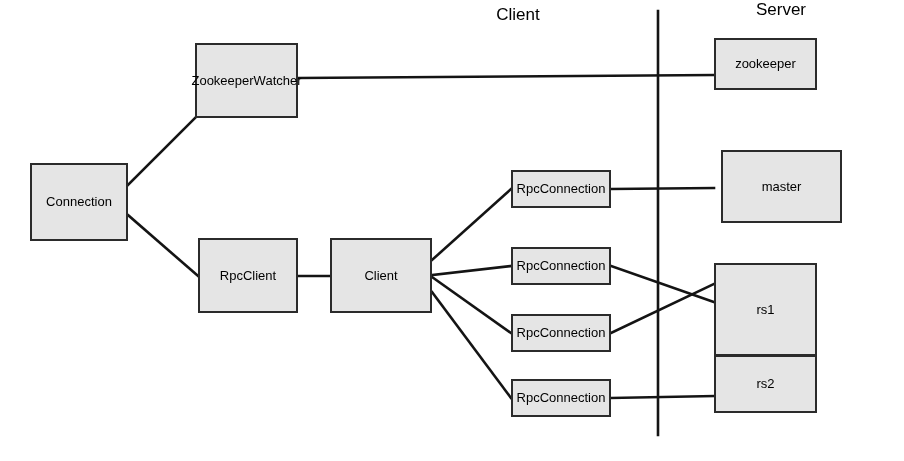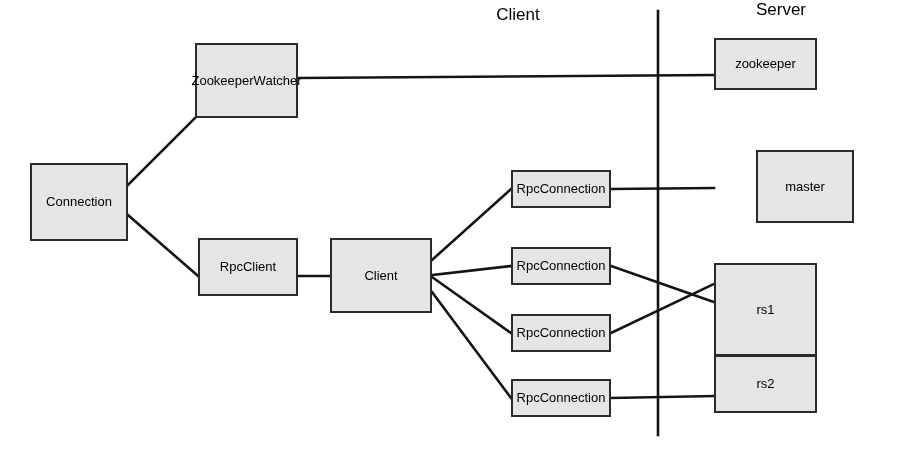--- a/index.html
+++ b/index.html
@@ -80,42 +80,42 @@
       <line x1="658" y1="11" x2="658" y2="435" stroke="#141414" stroke-width="2.6" stroke-linecap="square"></line>
     </svg>
 
   <div id="node-layer">
       <div class="node" style="left: 30px; top: 163px; width: 98px; height: 78px;">
         <span>Connection</span>
       </div>
       <div class="node" style="left: 195px; top: 43px; width: 103px; height: 75px;">
         <span>ZookeeperWatcher</span>
       </div>
-      <div class="node" style="left: 198px; top: 238px; width: 100px; height: 58px;">
+      <div class="node" style="left: 198px; top: 238px; width: 100px; height: 75px;">
         <span>RpcClient</span>
       </div>
       <div class="node" style="left: 330px; top: 238px; width: 102px; height: 75px;">
         <span>Client</span>
       </div>
       <div class="node" style="left: 511px; top: 170px; width: 100px; height: 38px;">
         <span>RpcConnection</span>
       </div>
       <div class="node" style="left: 511px; top: 247px; width: 100px; height: 38px;">
         <span>RpcConnection</span>
       </div>
       <div class="node" style="left: 511px; top: 314px; width: 100px; height: 38px;">
         <span>RpcConnection</span>
       </div>
       <div class="node" style="left: 511px; top: 379px; width: 100px; height: 38px;">
         <span>RpcConnection</span>
       </div>
       <div class="node" style="left: 714px; top: 38px; width: 103px; height: 52px;">
         <span>zookeeper</span>
       </div>
-      <div class="node" style="left: 756px; top: 150px; width: 98px; height: 73px;">
+      <div class="node" style="left: 721px; top: 150px; width: 121px; height: 73px;">
         <span>master</span>
       </div>
       <div class="node" style="left: 714px; top: 263px; width: 103px; height: 93px;">
         <span>rs1</span>
       </div>
       <div class="node" style="left: 714px; top: 355px; width: 103px; height: 58px;">
         <span>rs2</span>
       </div>
     </div>
   <div id="label-layer">

